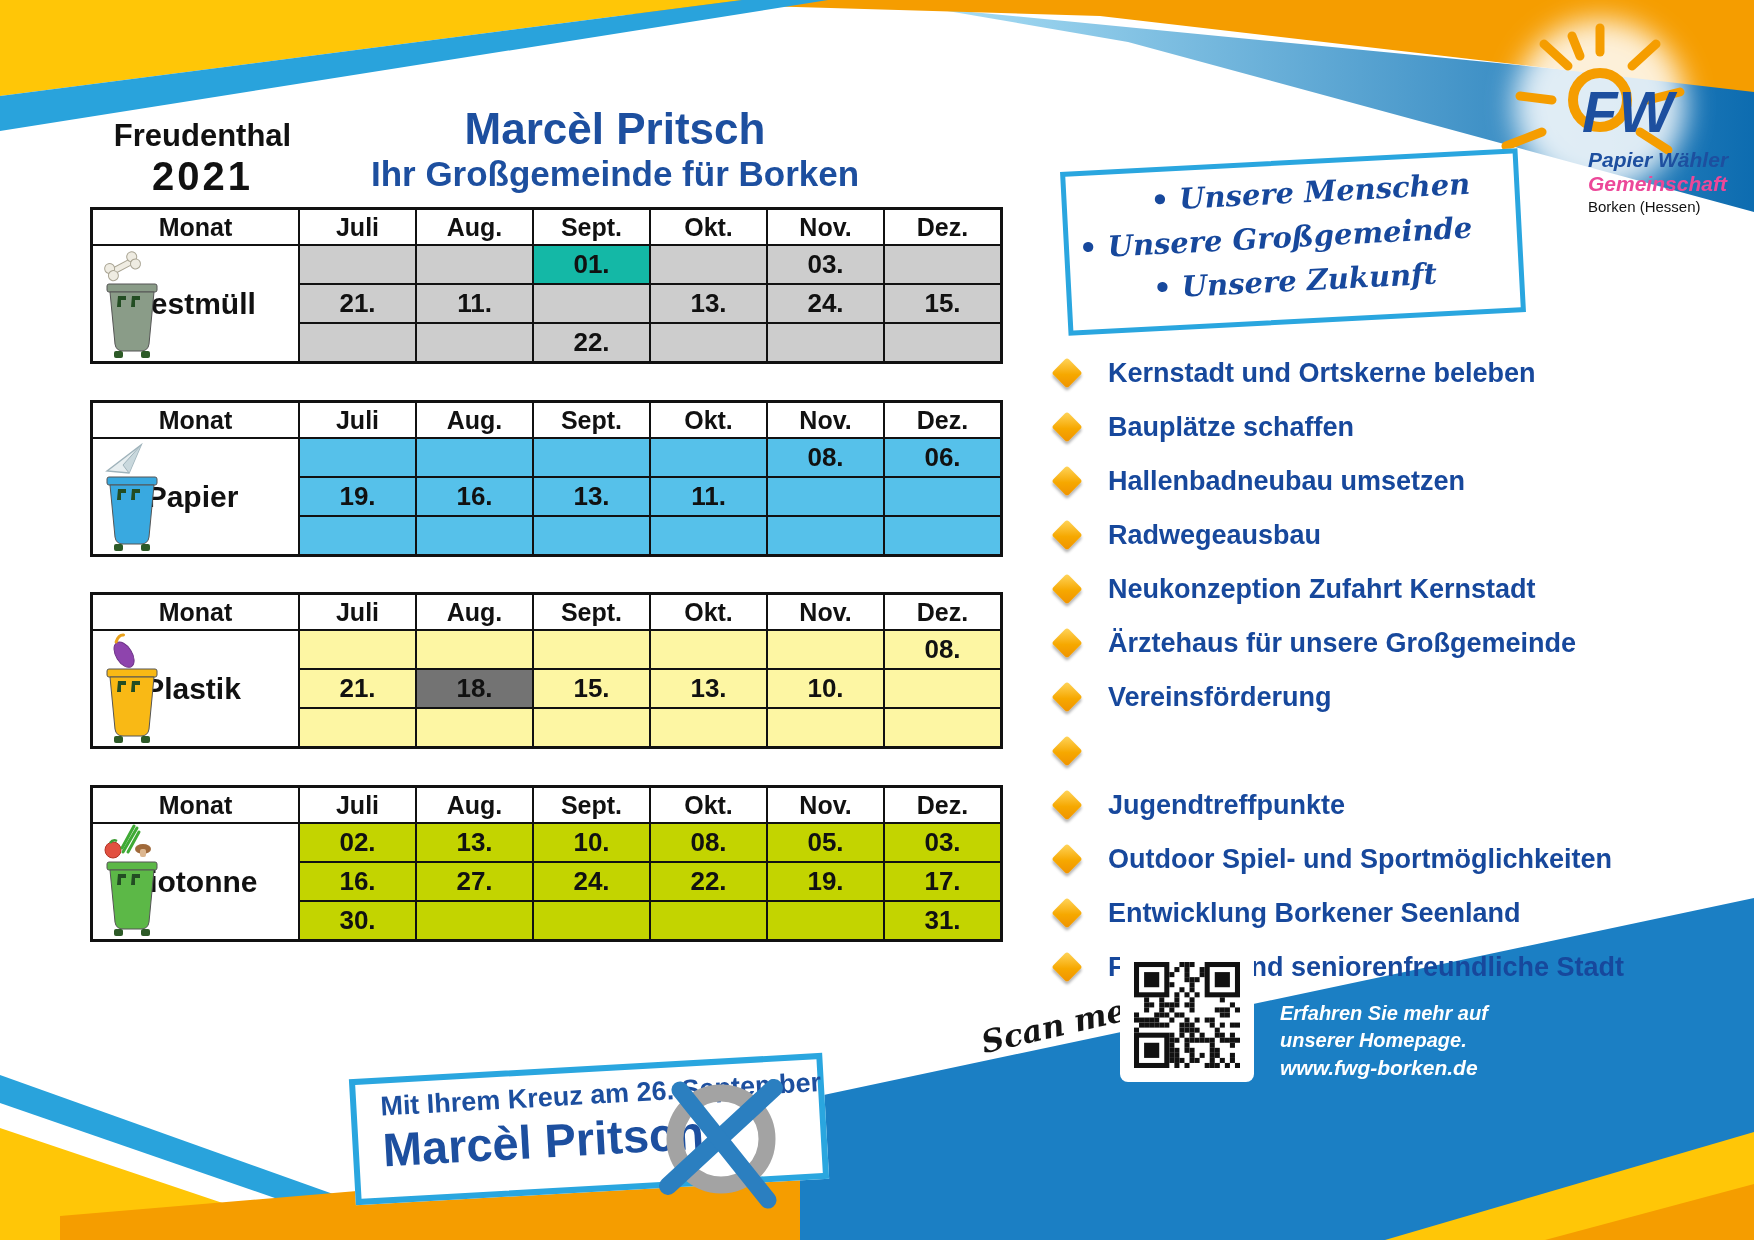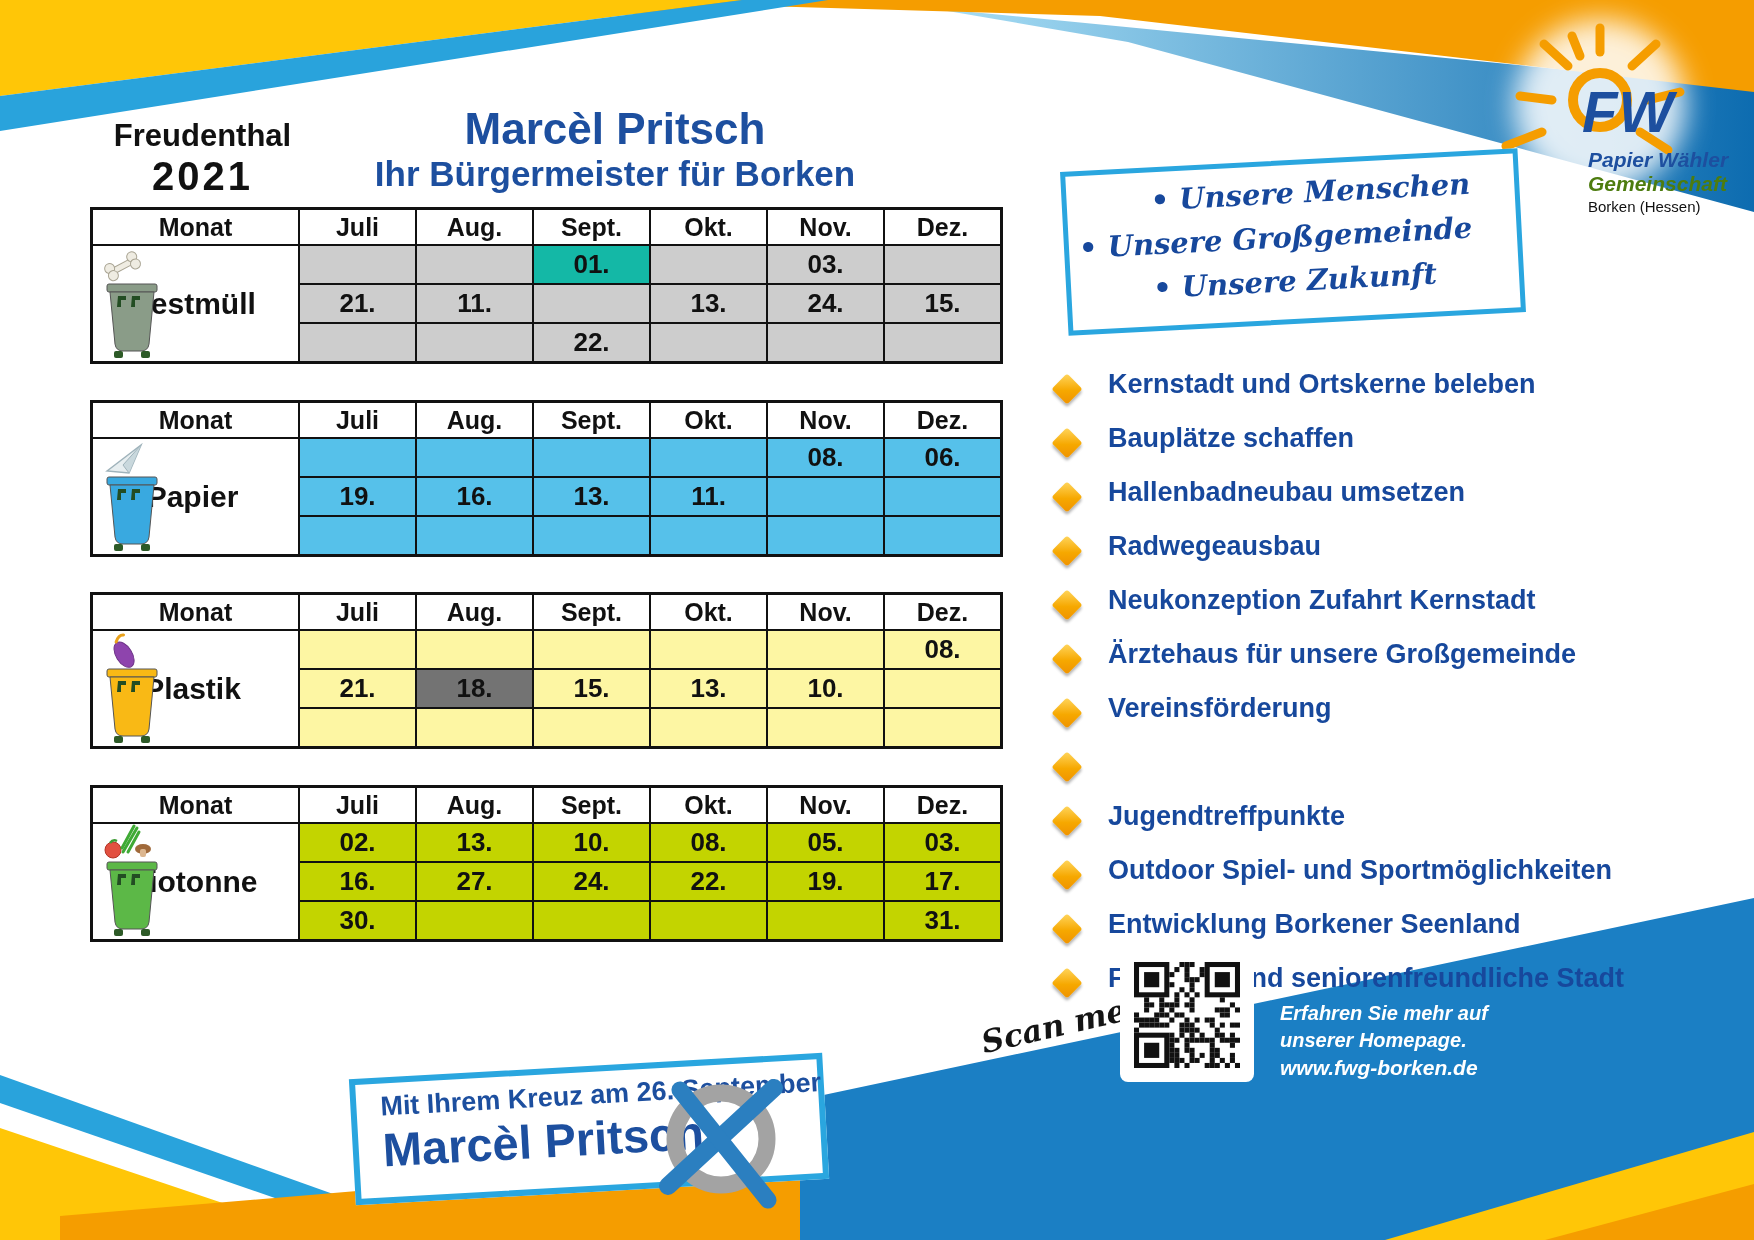--- a/index.html
+++ b/index.html
@@ -37,35 +37,35 @@
        background:#fff;border:5px solid #2aa6df;transform:rotate(-3deg);
        z-index:3;padding:6px 10px;box-sizing:content-box;}
   .slogan-line{font-family:"DejaVu Serif",serif;font-style:italic;font-weight:bold;
        font-size:29px;color:#17489c;line-height:44px;white-space:nowrap;}
   .sl-0{text-align:center;padding-left:40px;}
   .sl-1{text-align:left;}
   .sl-2{text-align:center;}
 
   
   .agenda{position:absolute;left:1056px;top:346px;list-style:none;margin:0;padding:0;z-index:3;}
-  .agenda li{height:54px;display:flex;align-items:flex-end;}
+  .agenda li{height:54px;display:flex;align-items:center;}
   .diamond{width:22px;height:22px;flex:0 0 22px;border-radius:3px;
        transform:rotate(45deg);
        background:linear-gradient(135deg,#ffd65e 0%,#f6a800 55%,#ef9200 100%);
        box-shadow:2px 2px 3px rgba(0,0,0,.30);}
   .agenda-text{margin-left:30px;font-size:27px;font-weight:bold;color:#17489c;white-space:nowrap;}
 
   
   .logo-art{position:absolute;left:1480px;top:0px;width:274px;height:230px;z-index:3;}
   .logo-fw{position:absolute;left:1582px;top:78px;font-size:58px;font-weight:bold;
        font-style:italic;color:#1d4f9f;z-index:4;letter-spacing:1px;}
   .logo-l1{position:absolute;left:1588px;top:148px;font-size:21px;font-weight:bold;
        font-style:italic;color:#1d4f9f;z-index:4;}
   .logo-l2{position:absolute;left:1588px;top:172px;font-size:21px;font-weight:bold;
-       font-style:italic;color:#4d7c0f;z-index:4;}
+       font-style:italic;color:#ec4899;z-index:4;}
   .logo-l3{position:absolute;left:1588px;top:198px;font-size:15px;color:#111;z-index:4;}
 
   
   .banner{position:absolute;left:352px;top:1066px;width:474px;height:126px;
        background:#fff;border:6px solid #2aa6df;transform:rotate(-3.2deg);
        box-sizing:border-box;padding:8px 0 0 24px;z-index:4;}
   .banner-l1{font-size:27px;font-weight:bold;color:#1d4f9f;white-space:nowrap;}
   .banner-l2{font-size:47px;font-weight:bold;color:#1d4f9f;white-space:nowrap;}
   .cross{position:absolute;left:652px;top:1076px;width:138px;height:138px;z-index:5;}
 
@@ -112,21 +112,21 @@
   <polygon points="800,1100 1754,898 1754,1240 800,1240" fill="#1b7fc4"></polygon>
 
   <polygon points="1385,1240 1754,1132 1754,1240" fill="#ffc607"></polygon>
 
   <polygon points="1545,1240 1754,1184 1754,1240" fill="#f59d00"></polygon>
 </svg>
 
 <div class="loc">Freudenthal</div>
 <div class="year">2021</div>
 <div class="title">Marcèl Pritsch</div>
-<div class="subtitle">Ihr Bürgermeister für Borken</div>
+<div class="subtitle">Ihr Großgemeinde für Borken</div>
 
 <div class="cal-table" style="top:207px">
     <div class="cell head">Monat</div>
     <div class="cell head">Juli</div>
     <div class="cell head">Aug.</div>
     <div class="cell head">Sept.</div>
     <div class="cell head">Okt.</div>
     <div class="cell head">Nov.</div>
     <div class="cell head">Dez.</div>
     <div class="cell labelcell" style="grid-column:1;grid-row:2 / span 3">

